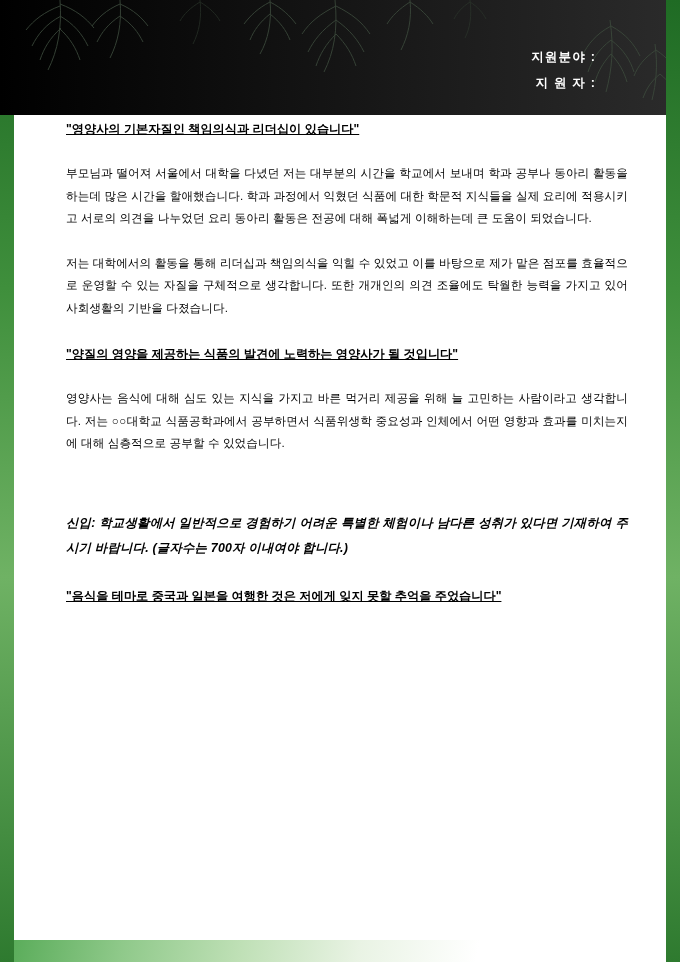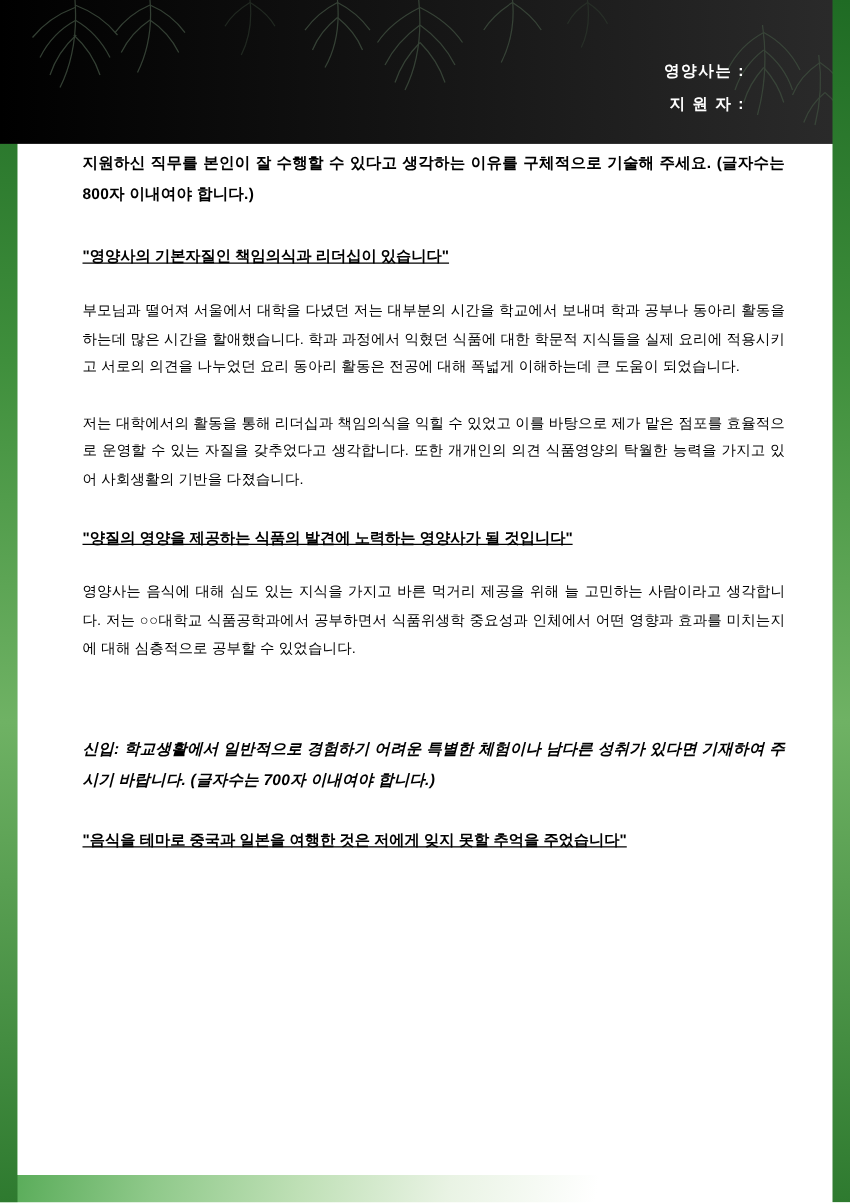--- a/index.html
+++ b/index.html
@@ -186,35 +186,34 @@
         <path d="M200 0 C202 18 199 32 193 44"></path>
         <path d="M200 2 C190 8 184 14 180 21"></path>
         <path d="M200 2 C210 8 216 14 220 21"></path>
         <path d="M470 0 C472 16 470 28 465 38"></path>
         <path d="M470 2 C462 7 457 13 454 19"></path>
         <path d="M470 2 C478 7 483 13 486 19"></path>
       </g>
     </svg>
 
     <div class="header-fields">
-      <div>영양사는 :</div>
+      <div>지원분야 :</div>
       <div>지 원 자 :</div>
     </div>
   </div>
 
   <div class="doc">
 
-    <p class="q-title">지원하신 직무를 본인이 잘 수행할 수 있다고 생각하는 이유를 구체적으로 기술해 주세요. (글자수는 800자 이내여야 합니다.)</p>
 
     <p class="sub-head">"영양사의 기본자질인 책임의식과 리더십이 있습니다"</p>
 
     <p class="para">부모님과 떨어져 서울에서 대학을 다녔던 저는 대부분의 시간을 학교에서 보내며 학과 공부나 동아리 활동을 하는데 많은 시간을 할애했습니다. 학과 과정에서 익혔던 식품에 대한 학문적 지식들을 실제 요리에 적용시키고 서로의 의견을 나누었던 요리 동아리 활동은 전공에 대해 폭넓게 이해하는데 큰 도움이 되었습니다.</p>
 
 
-    <p class="para tight">저는 대학에서의 활동을 통해 리더십과 책임의식을 익힐 수 있었고 이를 바탕으로 제가 맡은 점포를 효율적으로 운영할 수 있는 자질을 갖추었다고 생각합니다. 또한 개개인의 의견 식품영양의 탁월한 능력을 가지고 있어 사회생활의 기반을 다졌습니다.</p>
+    <p class="para tight">저는 대학에서의 활동을 통해 리더십과 책임의식을 익힐 수 있었고 이를 바탕으로 제가 맡은 점포를 효율적으로 운영할 수 있는 자질을 구체적으로 생각합니다. 또한 개개인의 의견 조율에도 탁월한 능력을 가지고 있어 사회생활의 기반을 다졌습니다.</p>
 
     <p class="sub-head">"양질의 영양을 제공하는 식품의 발견에 노력하는 영양사가 될 것입니다"</p>
 
     <p class="para">영양사는 음식에 대해 심도 있는 지식을 가지고 바른 먹거리 제공을 위해 늘 고민하는 사람이라고 생각합니다. 저는 ○○대학교 식품공학과에서 공부하면서 식품위생학 중요성과 인체에서 어떤 영향과 효과를 미치는지에 대해 심층적으로 공부할 수 있었습니다.</p>
 
 
     <div class="gap-lg"></div>
 
     <p class="q-title second">신입: 학교생활에서 일반적으로 경험하기 어려운 특별한 체험이나 남다른 성취가 있다면 기재하여 주시기 바랍니다. (글자수는 700자 이내여야 합니다.)</p>
 

